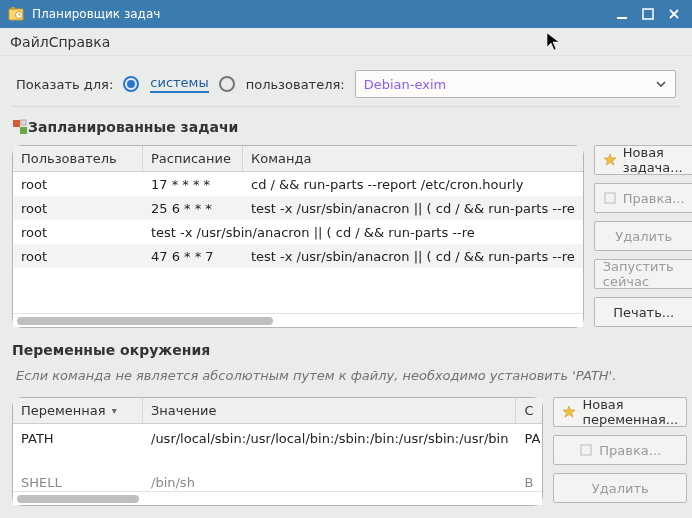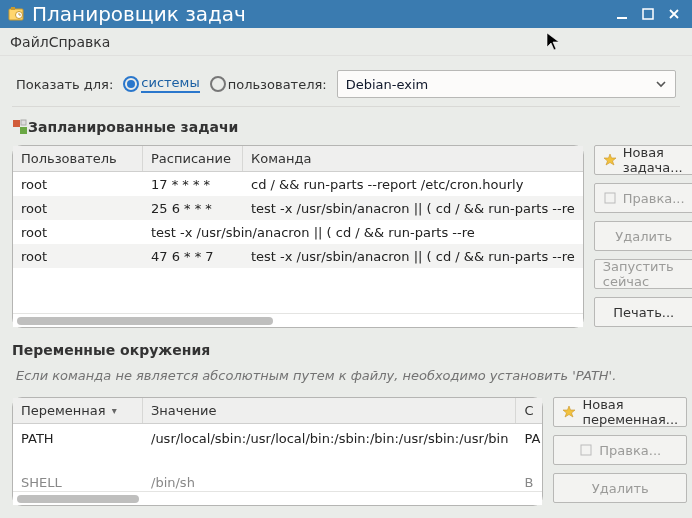--- a/index.html
+++ b/index.html
@@ -13,21 +13,21 @@
     color: #333;
   }
   .window { width: 692px; height: 518px; background: #eaece9; display: flex; flex-direction: column; }
   .titlebar {
     background: linear-gradient(#3a7bb0, #3a7bb0);
     color: #fff;
     height: 28px;
     display: flex;
     align-items: center;
     padding: 0 8px;
-    font-size: 20px;
+    font-size: 12px;
   }
   .titlebar .app-icon {
     width: 16px; height: 16px; margin-right: 8px;
     display: inline-flex; align-items: center; justify-content: center;
   }
   .titlebar .title { flex: 1; font-weight: 500; }
   .titlebar .winbtn {
     width: 20px; height: 20px; display: inline-flex; align-items: center; justify-content: center;
     margin-left: 6px; color: #fff; cursor: pointer;
   }
@@ -36,33 +36,33 @@
     padding: 0 10px; border-bottom: 1px solid #e0e0de;
     position: relative;
   }
   .menu-item { cursor: pointer; font-size: 14px; color: #333; }
   .cursor { position: absolute; right: 130px; top: 4px; pointer-events:none }
   .content { flex: 1; padding: 8px 12px 12px 12px; display: flex; flex-direction: column; gap: 8px; overflow: hidden; }
   .filter-row {
     display: flex; align-items: center; gap: 10px; padding: 6px 4px 8px 4px;
     border-bottom: 1px solid #d9d9d6;
   }
-  .radio-wrap { display: inline-flex; align-items: center; gap: 2px; cursor: pointer; }
+  .radio-wrap { display: inline-flex; align-items: center; gap: 11px; cursor: pointer; }
   .radio-dot {
     width: 16px; height: 16px; border: 2px solid #2a77cc; border-radius: 50%;
     display: inline-flex; align-items: center; justify-content: center;
   }
   .radio-dot.inner::after { content:""; width:8px; height:8px; background:#2a77cc; border-radius:50%; }
   .radio-dot.gray { border-color:#777; }
   .radio-label.active { color:#1a5fa3; }
   .underline-blue { border-bottom: 2px solid #2a77cc; padding-bottom:1px; }
   .select {
     flex:1; border:1px solid #b8b8b6; background:#fcfbfa; height:28px;
     display:flex; align-items:center; padding:0 8px; position:relative;
-    cursor:pointer; color:#0f172a; border-radius:2px;
+    cursor:pointer; color:#8b5cf6; border-radius:2px;
   }
   .select .chev { margin-left:auto; }
   .section-header { display:flex; align-items:center; padding: 4px 0 2px 0;}
   .section-header .ic { width:16px; height:16px; }
   .section-title { font-weight:bold; color:#333; font-size:14px; }
   .subtitle { font-style: italic; color:#737373; font-size:13px; padding: 0 0 6px 4px;}
   .pane-row { display:flex; gap:10px; }
   .table-wrap {
     flex:1; border:1px solid #b5b5b3; background:#fff; border-radius:10px; position:relative;
     display:flex; flex-direction:column;

